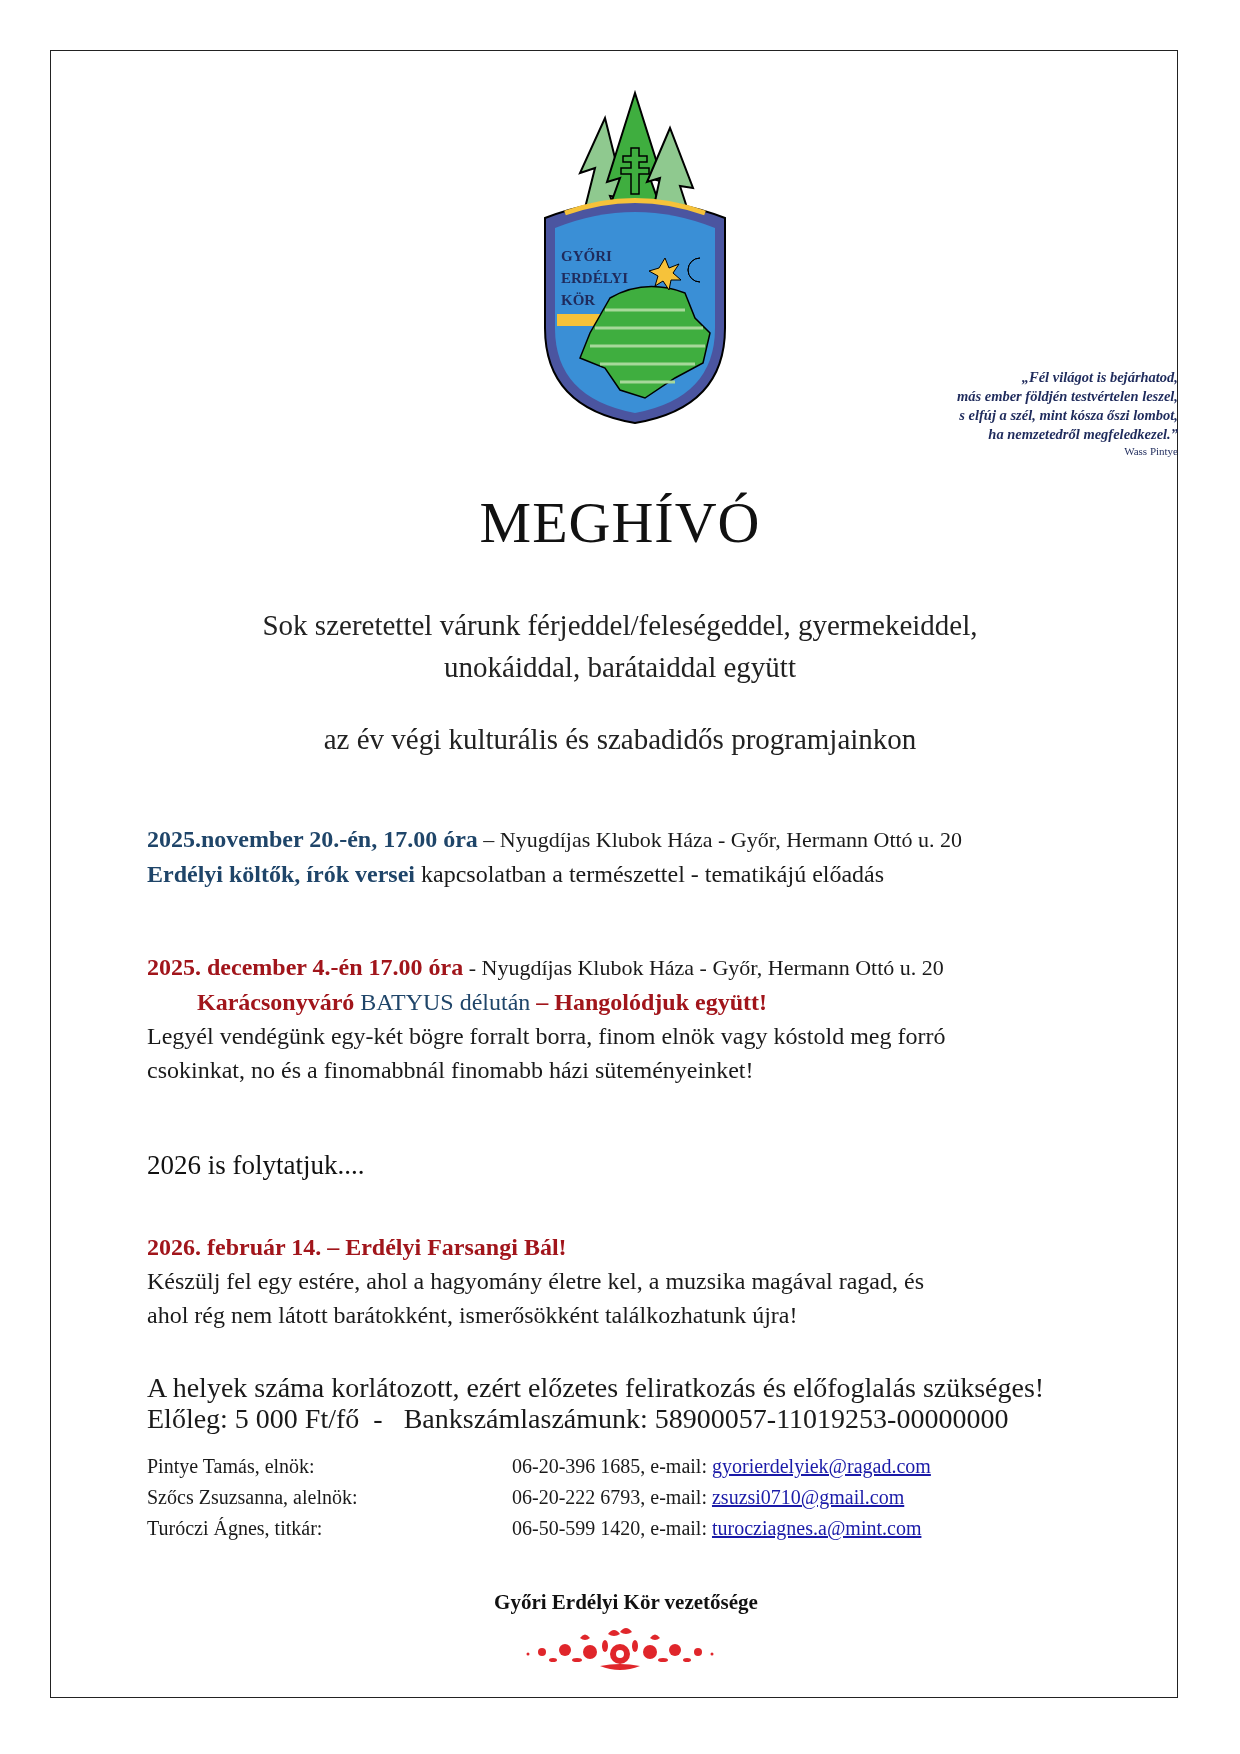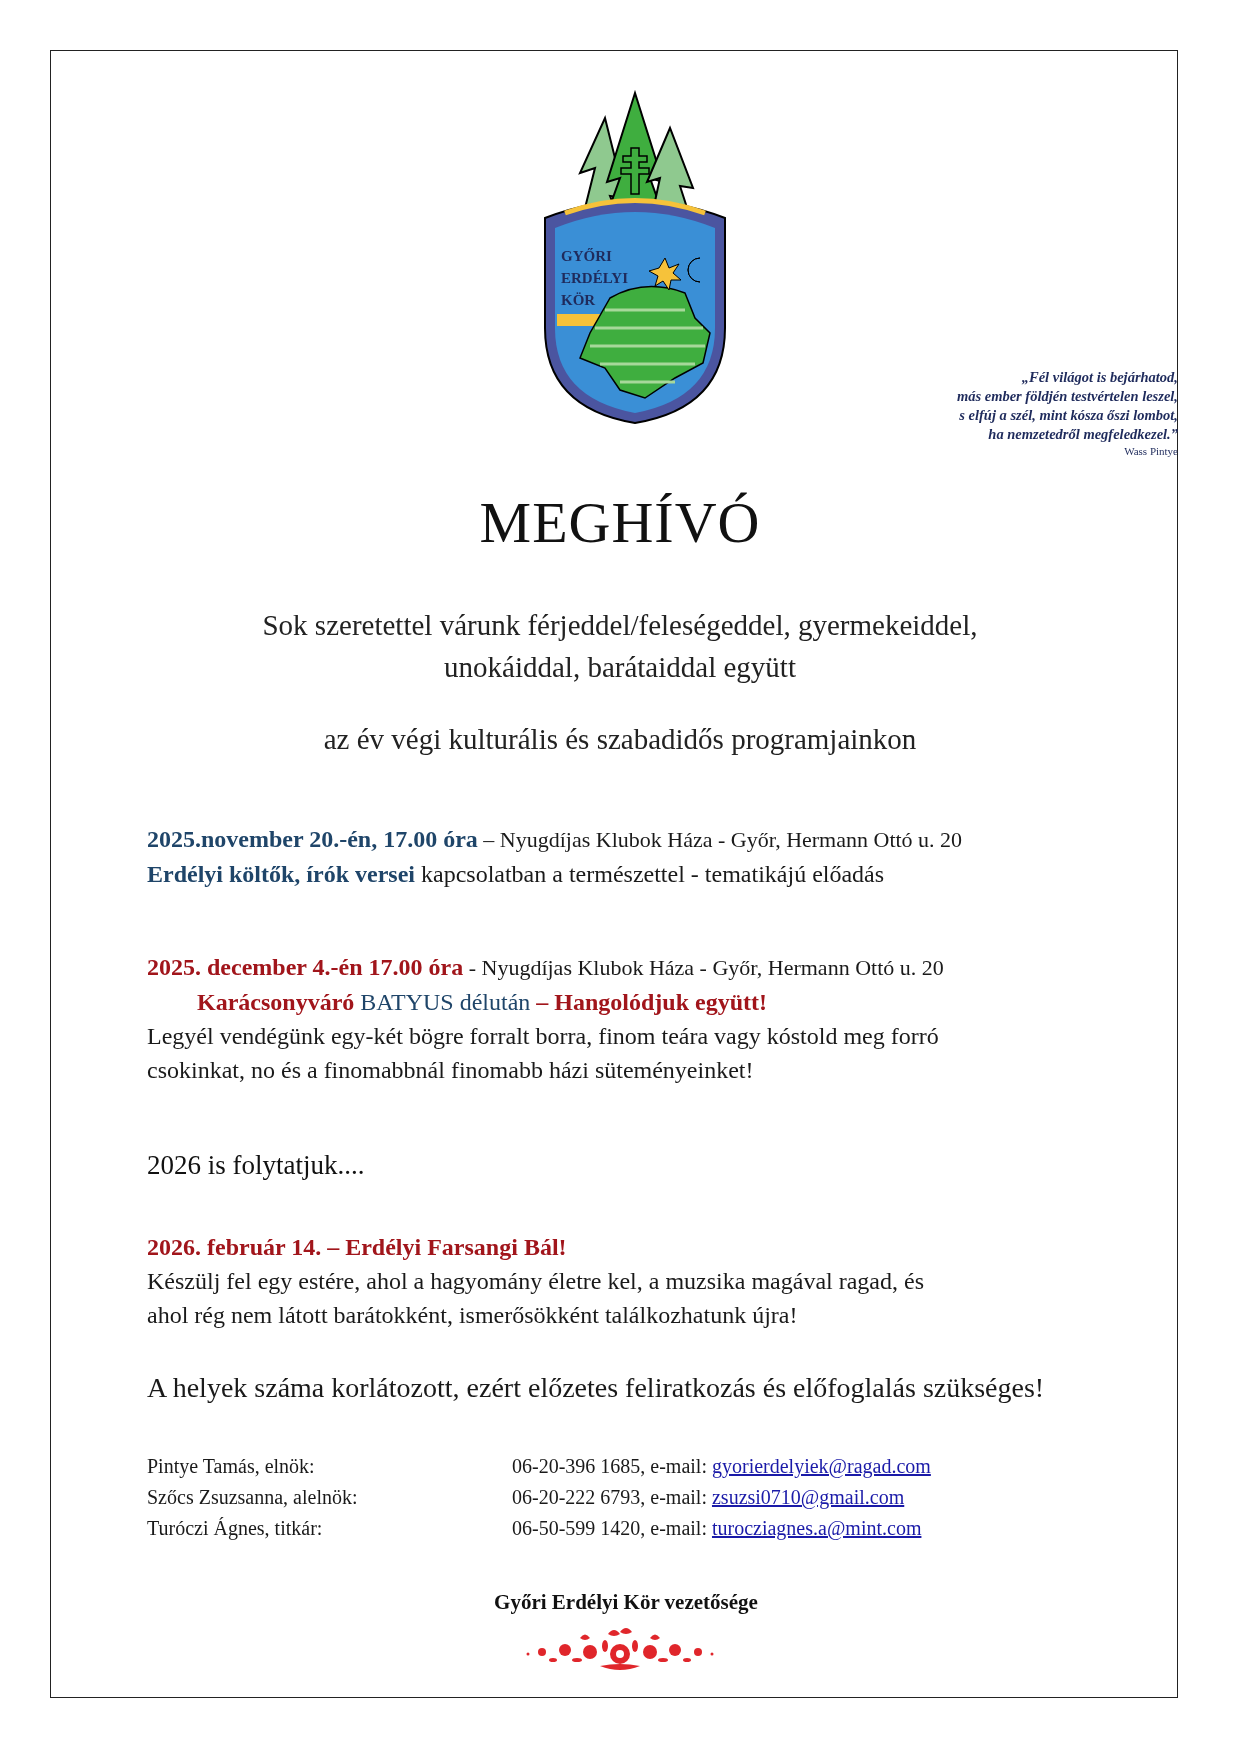--- a/index.html
+++ b/index.html
@@ -99,34 +99,35 @@
   </div>
 </div>
 
 <div class="abs event e2">
   <div>
     <span class="red">2025. december 4.-én 17.00 óra</span><span class="sm"> - Nyugdíjas Klubok Háza - Győr, Hermann Ottó u. 20</span>
   </div>
   <div class="indent">
     <span class="red">Karácsonyváró</span><span class="blue-normal"> BATYUS délután</span><span class="red"> – Hangolódjuk együtt!</span>
   </div>
-  <div>Legyél vendégünk egy-két bögre forralt borra, finom teára vagy kóstold meg forró</div>
+  <div>Legyél vendégünk egy-két bögre forralt borra, finom elnök vagy kóstold meg forró</div>
   <div>csokinkat, no és a finomabbnál finomabb házi süteményeinket!</div>
 </div>
 
 <div class="abs h2026">2026 is folytatjuk....</div>
 
 <div class="abs event e3">
   <div class="red">2026. február 14. – Erdélyi Farsangi Bál!</div>
   <div>Készülj fel egy estére, ahol a hagyomány életre kel, a muzsika magával ragad, és</div>
   <div>ahol rég nem látott barátokként, ismerősökként találkozhatunk újra!</div>
 </div>
 
 <div class="abs info">
   <div>A helyek száma korlátozott, ezért előzetes feliratkozás és előfoglalás szükséges!</div>
+  <div style="white-space: pre">Előleg: 5 000 Ft/fő  -   Bankszámlaszámunk: 58900057-11019253-00000000</div>
 </div>
 
 <div class="abs contacts">
   <div class="row">
     <span class="name">Pintye Tamás, elnök:</span>
     <span style="white-space:pre">06-20-396 1685, e-mail: </span>
     <a>gyorierdelyiek@ragad.com</a>
   </div>
   <div class="row">
     <span class="name">Szőcs Zsuzsanna, alelnök:</span>

